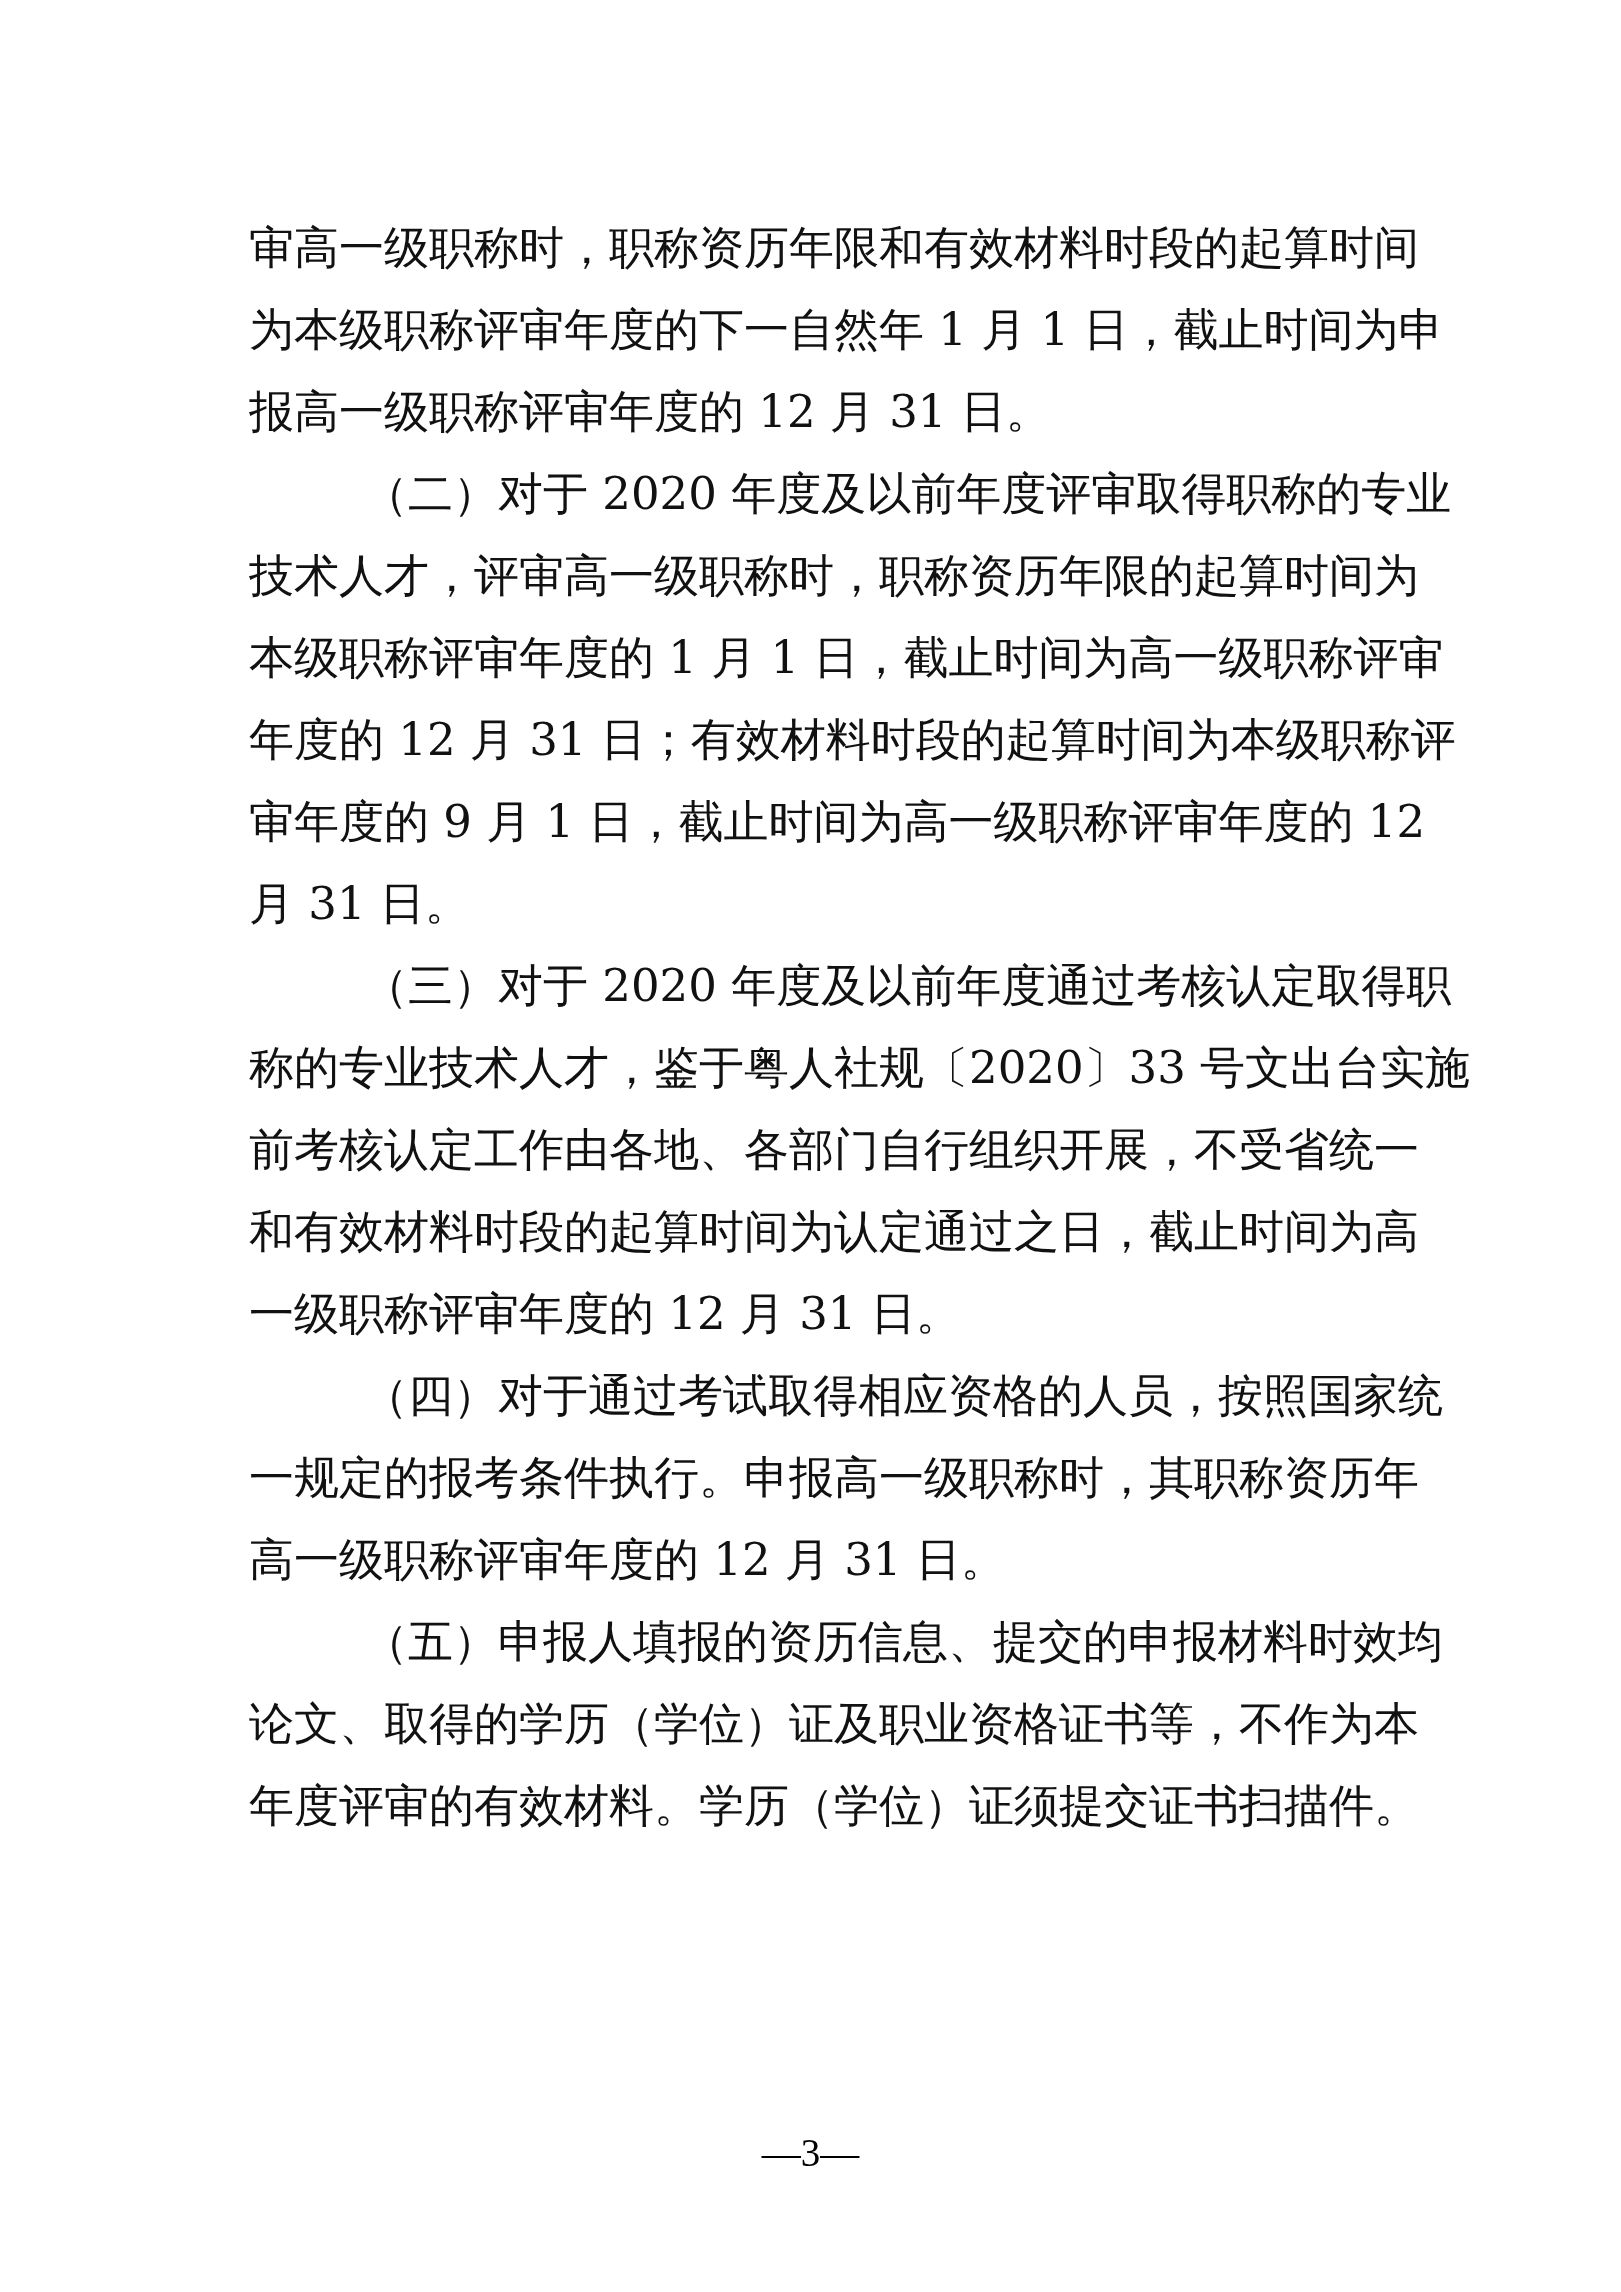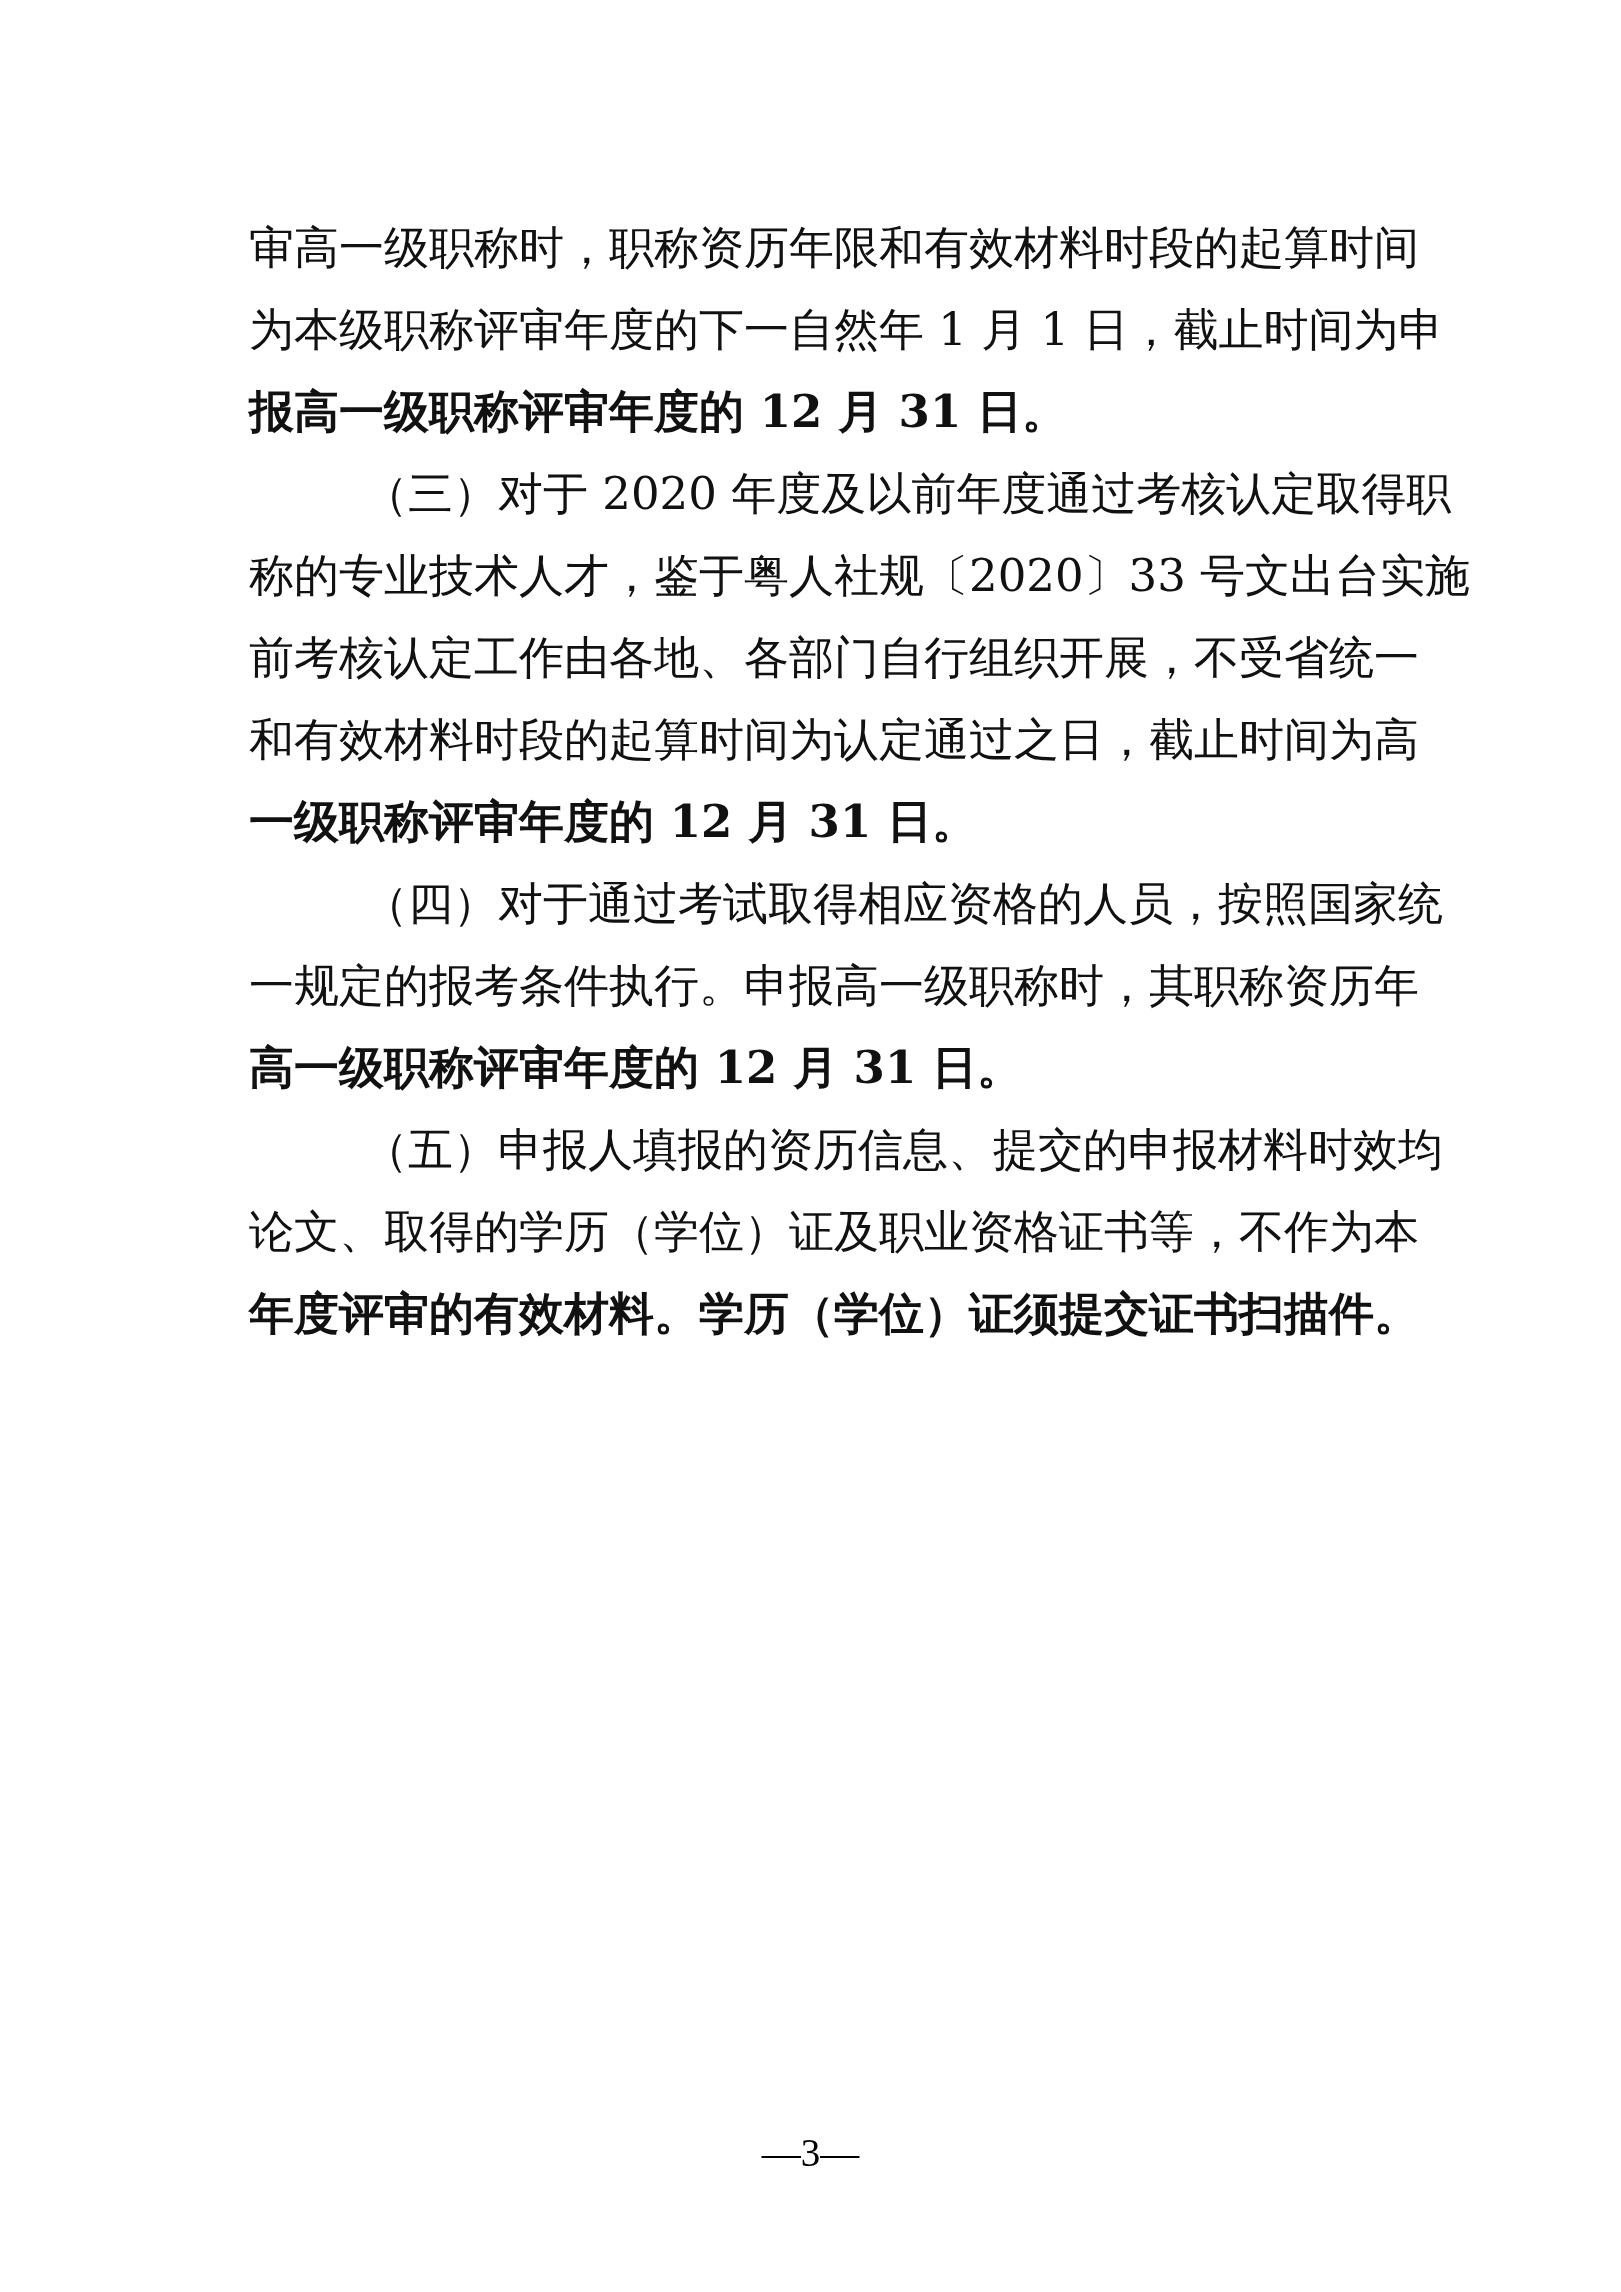--- a/index.html
+++ b/index.html
@@ -25,21 +25,20 @@
       height: 82px;
       line-height: 82px;
       font-size: 45px;
       white-space: nowrap;
       text-align: justify;
       text-align-last: justify;
       letter-spacing: 0px;
     }
     .line.last {
       text-align-last: left;
-      font-weight: bold;
     }
     .line.indent {
       padding-left: 114px;
     }
     .page-number {
       position: absolute;
       left: 0;
       width: 1621px;
       top: 2129px;
       text-align: center;
@@ -53,20 +52,28 @@
 <body>
 
 <div class="page">
 
   <div class="paragraph">
     <div class="line">审高一级职称时，职称资历年限和有效材料时段的起算时间</div>
     <div class="line">为本级职称评审年度的下一自然年 1 月 1 日，截止时间为申</div>
     <div class="line last">报高一级职称评审年度的 12 月 31 日。</div>
   </div>
 
+  <div class="paragraph">
+    <div class="line indent">（二）对于 2020 年度及以前年度评审取得职称的专业</div>
+    <div class="line">技术人才，评审高一级职称时，职称资历年限的起算时间为</div>
+    <div class="line">本级职称评审年度的 1 月 1 日，截止时间为高一级职称评审</div>
+    <div class="line">年度的 12 月 31 日；有效材料时段的起算时间为本级职称评</div>
+    <div class="line">审年度的 9 月 1 日，截止时间为高一级职称评审年度的 12</div>
+    <div class="line last">月 31 日。</div>
+  </div>
 
   <div class="paragraph">
     <div class="line indent">（三）对于 2020 年度及以前年度通过考核认定取得职</div>
     <div class="line">称的专业技术人才，鉴于粤人社规〔2020〕33 号文出台实施</div>
     <div class="line">前考核认定工作由各地、各部门自行组织开展，不受省统一</div>
     <div class="line">和有效材料时段的起算时间为认定通过之日，截止时间为高</div>
     <div class="line last">一级职称评审年度的 12 月 31 日。</div>
   </div>
 
   <div class="paragraph">

